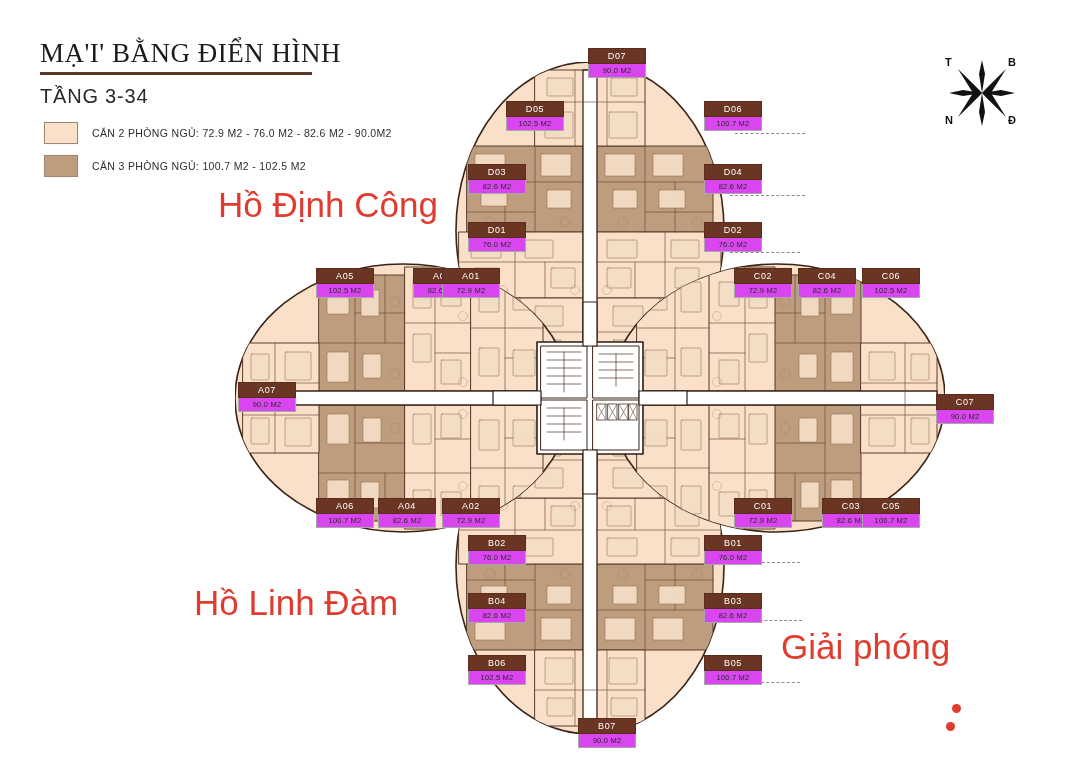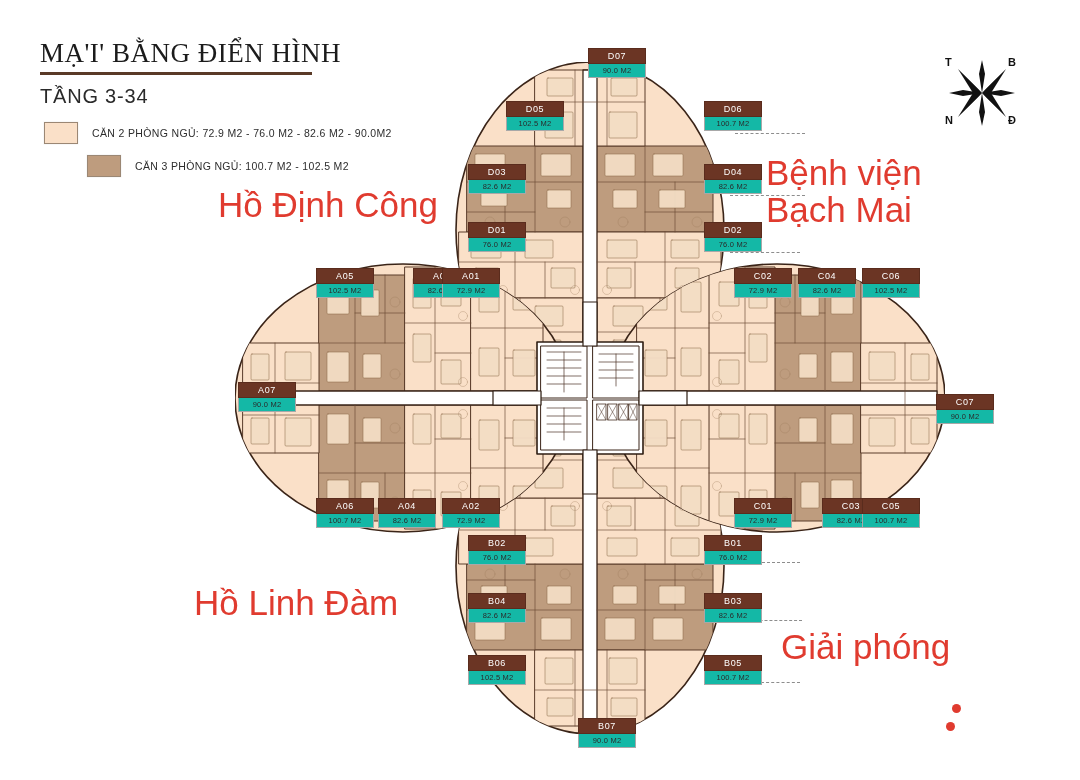--- a/index.html
+++ b/index.html
@@ -21,21 +21,21 @@
     font-size:27px;letter-spacing:.5px;color:#1b1b1b;
     white-space:nowrap;font-weight:400;
   }
   #title-rule{width:272px;height:3px;background:#5a3a27;margin-top:3px;}
   #sub-title{
     margin-top:10px;font-size:20px;color:#2a2a2a;letter-spacing:.8px;
   }
 
   
   #legend{position:absolute;left:44px;top:122px;}
-  .legend-row{display:flex;align-items:center;margin-bottom:11px;justify-content:center;}
+  .legend-row{display:flex;align-items:center;margin-bottom:11px;}
   .legend-swatch{
     width:32px;height:20px;border:1px solid #9b8774;margin-right:14px;
     box-shadow:0 0 0 .5px rgba(0,0,0,.06);
   }
   .legend-text{font-size:10.5px;color:#2d2d2d;letter-spacing:.35px;white-space:nowrap;}
 
   
   #compass{position:absolute;left:936px;top:52px;width:92px;height:82px;}
   #compass svg{display:block}
   .compass-letter{
@@ -57,21 +57,21 @@
   #red-dot-2{left:946px;top:722px;}
 
   
   .tag{position:absolute;width:58px;z-index:40;}
   .tag .tag-head{
     background:#6b3524;color:#ffffff;text-align:center;
     font-size:9px;letter-spacing:.6px;padding:2.5px 0 2.5px;
     border:1px solid #5a2c1d;line-height:1;
   }
   .tag .tag-body{
-    background:#14b8a6;color:#2a2a2a;text-align:center;
+    background:#d946ef;color:#2a2a2a;text-align:center;
     font-size:7.5px;letter-spacing:.2px;padding:2.5px 0 2.5px;
     border:1px solid #a8a8a8;border-top:none;line-height:1;
   }
 
   
   .leader{position:absolute;z-index:5;}
   .leader.h{border-top:1px dashed #8d8d8d;height:0;}
   .leader.v{border-left:1px dashed #8d8d8d;width:0;}
 
   
@@ -119,22 +119,20 @@
         <polygon points="46,41 65,38 79,41 65,44"></polygon>
       </g>
     </svg>
     <span class="compass-letter" style="left:9px;top:4px;">T</span>
     <span class="compass-letter" style="left:72px;top:4px;">B</span>
     <span class="compass-letter" style="left:9px;top:62px;">N</span>
     <span class="compass-letter" style="left:72px;top:62px;">Đ</span>
   </div>
 
   <div class="landmark" id="landmark-ho-dinh-cong">Hồ Định Công</div>
-  <div class="landmark" id="landmark-benh-vien">Bệnh viện
-Bạch Mai</div>
   <div class="landmark" id="landmark-ho-linh-dam">Hồ Linh Đàm</div>
   <div class="landmark" id="landmark-giai-phong">Giải phóng</div>
   <div class="red-dot" id="red-dot-1"></div>
   <div class="red-dot" id="red-dot-2"></div>
 
   <div id="plan">
   <svg width="710" height="672" viewBox="0 0 710 672">
     <defs>
 
       <pattern id="fineGrid" width="9" height="9" patternUnits="userSpaceOnUse">

